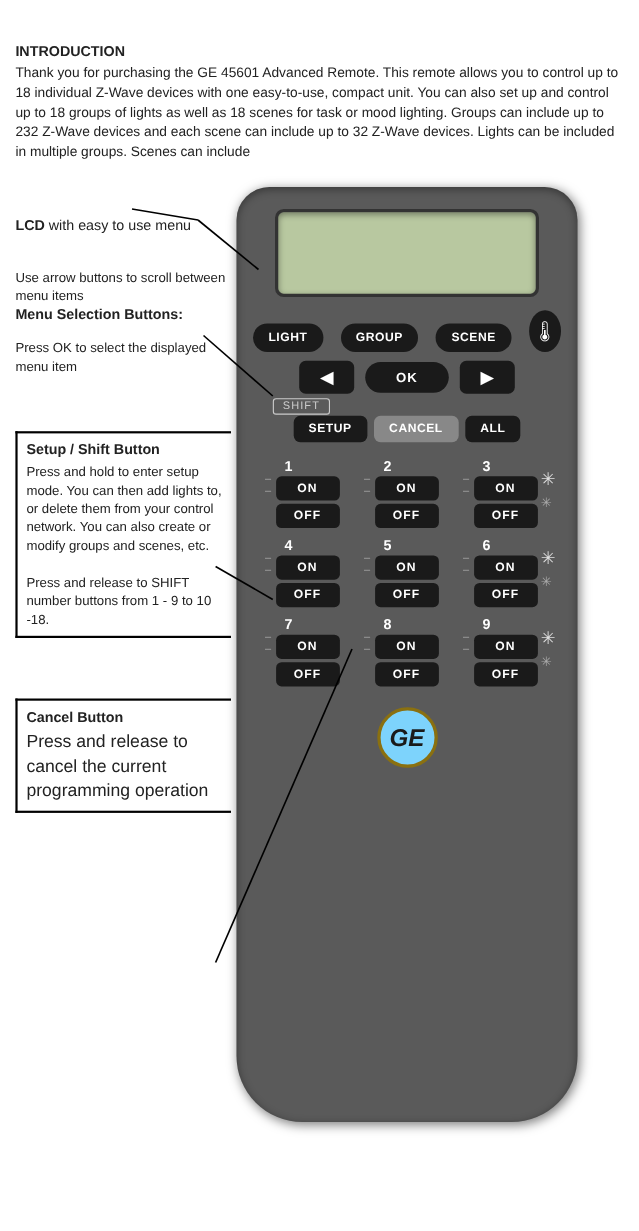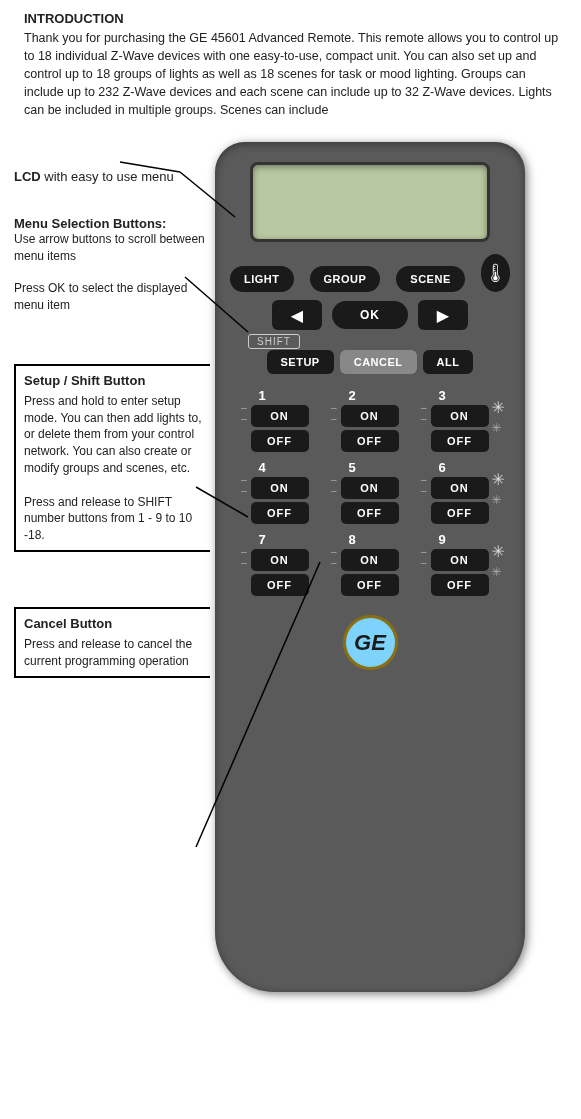--- a/index.html
+++ b/index.html
@@ -8,22 +8,23 @@
       min-height: 1119px;
       background: #ffffff;
       font-family: Arial, sans-serif;
       font-size: 13px;
       color: #222;
       overflow-x: hidden;
     }
 
     
     .intro-section {
-      padding: 10px 14px 8px 24px;
+      padding: 10px 14px 8px 14px;
       line-height: 1.45;
+      margin-top: 28px;
     }
     .intro-title {
       font-weight: bold;
       font-size: 13px;
     }
     .intro-body {
       font-size: 12.5px;
     }
 
     
@@ -268,40 +269,40 @@
 
 <div class="annotations-container" style="position:relative; min-height: 920px;">
 
   <div class="left-col" style="padding-top: 20px;">
 
     <div style="margin-top: 22px; margin-left: 14px; margin-bottom: 16px; font-size:13px;">
       <span style="font-weight:bold;">LCD</span><span> with easy to use menu</span>
     </div>
 
     <div style="margin-top: 32px; margin-left: 14px; margin-bottom: 8px; font-size:13px;">
+      <div style="font-size:12px; line-height:1.4;">Use arrow buttons to scroll between menu items</div>
       <div><span style="font-weight:bold;">Menu Selection Buttons:</span></div>
-      <div style="font-size:12px; line-height:1.4;">Use arrow buttons to scroll between menu items</div>
       <br>
       <div style="font-size:12px; line-height:1.4;">Press OK to select the displayed menu item</div>
     </div>
 
     <div class="ann-box" style="margin-top: 50px; margin-left: 14px; border: 2px solid #000; border-right: none; padding: 6px 8px;">
       <div style="font-size:13px; margin-bottom:3px;">
         <span style="font-weight:bold;">Setup / Shift</span><span style="font-weight:bold;"> Button</span>
       </div>
       <div style="font-size:12px; line-height:1.4; white-space: pre-line;">Press and hold to enter setup mode. You can then add lights to,  or delete them from your control network. You can also create or modify groups and scenes, etc.
 
 Press and release to SHIFT number buttons from 1 - 9 to 10 -18.</div>
     </div>
 
     <div class="ann-box" style="margin-top: 55px; margin-left: 14px; border: 2px solid #000; border-right: none; padding: 6px 8px;">
       <div style="font-size:13px; margin-bottom:3px;">
         <span style="font-weight:bold;">Cancel Button</span>
       </div>
-      <div style="font-size:12px; line-height:1.4;">Press and release to cancel the current programming operation</div>
+      <div style="font-size:16px; line-height:1.4;">Press and release to cancel the current programming operation</div>
     </div>
 
   </div>
 
   <div class="right-col" style="padding-top: 10px; padding-left: 5px;">
     <div class="remote">
 
       <div class="lcd-screen"></div>
 
       <div class="top-btn-row">

